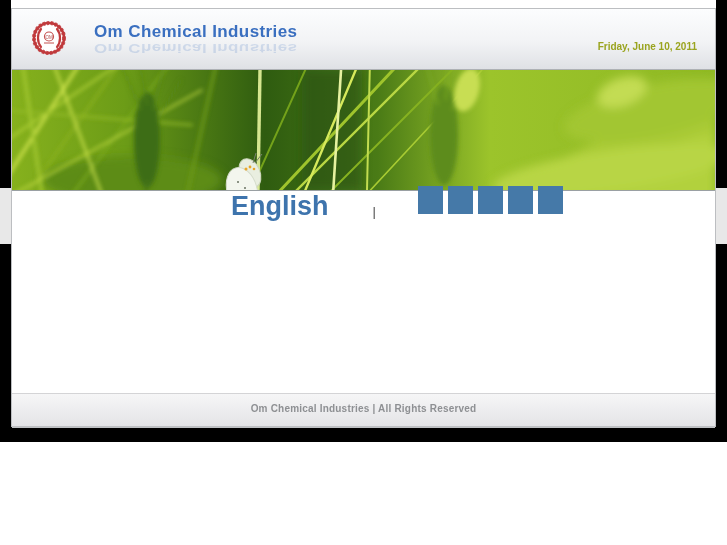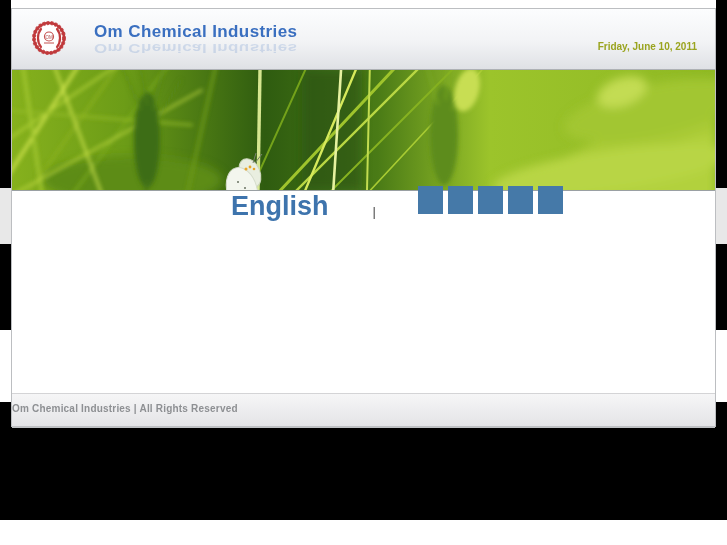--- a/index.html
+++ b/index.html
@@ -1,17 +1,17 @@
 <!DOCTYPE html>
 <html style="--title-blue: #3a6fc0; --date-olive: #9aa41f; --english-blue: #3e74ad; --block-blue: #4579a8; --footer-grey: #8e9093; --grey-band: #e8e8e8;"><head>
 <meta charset="utf-8">
 <style>
   html,body{margin:0;padding:0;}
   body{font-family:"Liberation Sans",sans-serif;background:#fff;}
-  .stage{position:relative;width:727px;height:520px;background:#fff;overflow:hidden;}
+  .stage{position:relative;width:727px;height:442px;background:#fff;overflow:hidden;}
 
   
   .matte{position:absolute;}
   .matte-left-top,.matte-right-top{top:0;height:330px;width:11px;background:#000;}
   .matte-left-top{left:0;} .matte-right-top{right:0;}
   .matte-left-grey,.matte-right-grey{top:188px;height:56px;width:11px;background:var(--grey-band,#e8e8e8);}
   .matte-left-grey{left:0;} .matte-right-grey{right:0;}
   .matte-bottom{left:0;bottom:0;width:727px;height:118px;background:#000;}
 
   
@@ -37,21 +37,21 @@
   .main{position:relative;height:202px;background:#fff;}
   .lang-row{display:flex;align-items:center;padding-left:219px;}
   .lang-english{font-size:27px;font-weight:bold;color:var(--english-blue,#3e74ad);text-decoration:none;cursor:pointer;}
   .lang-sep{font-size:13px;color:#4a4a4a;margin-left:44px;transform:translateY(5px);}
   .lang-blocks{display:flex;margin-left:42px;transform:translateY(-7px);cursor:pointer;}
   .lang-block{width:25px;height:28px;background:var(--block-blue,#4579a8);margin-right:5px;}
   .lang-block:last-child{margin-right:0;}
 
   
   .footer{height:35px;border-top:1px solid #d4d4d6;border-bottom:2px solid #bfc1c4;box-sizing:border-box;
-          background:linear-gradient(#f6f6f7,#e4e4e7);}
+          background:linear-gradient(#f6f6f7,#e4e4e7);text-align:center;}
   .footer-text{display:inline-block;margin-top:9px;font-size:10px;font-weight:bold;
           color:var(--footer-grey,#8e9093);letter-spacing:.2px;}
 </style>
 </head>
 <body>
 
 <div class="stage">
 
   <div class="matte matte-left-top"></div>
   <div class="matte matte-right-top"></div>

